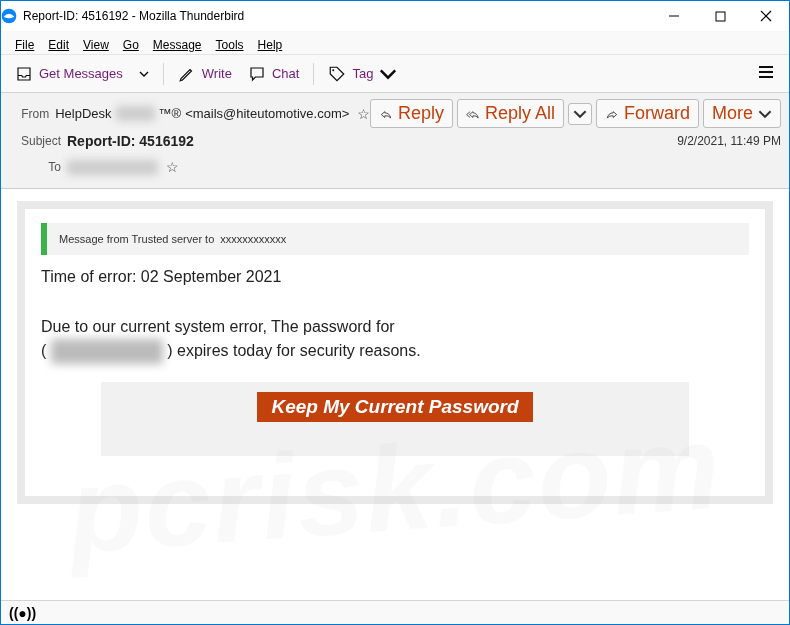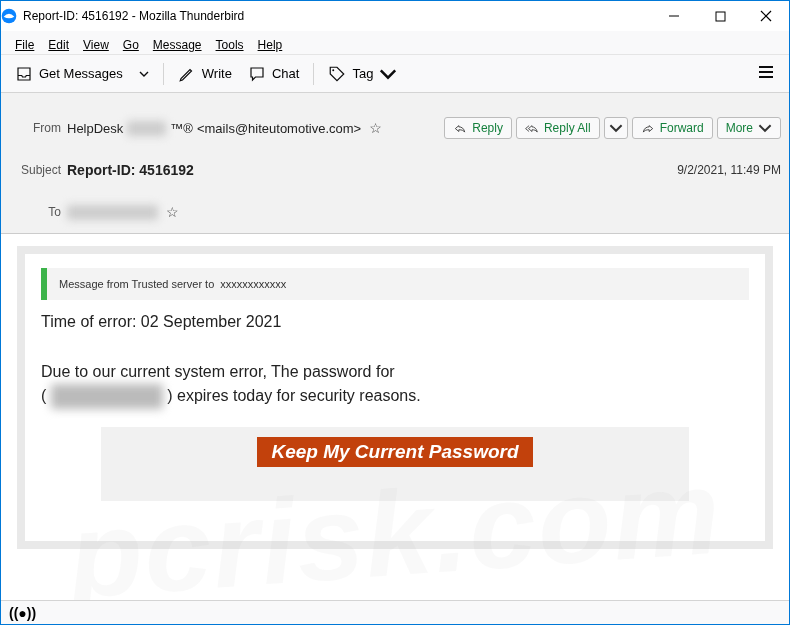--- a/index.html
+++ b/index.html
@@ -15,39 +15,39 @@
 .tb-btn { width: 46px; height: 30px; display: flex; align-items: center; justify-content: center; font-size: 14px; }
 .tb-btn.close { font-size: 16px; }
 
 
 .menubar { height: 24px; background: #f9f9fa; display: flex; align-items: flex-end; padding: 0 8px; gap: 2px; border-bottom: 1px solid #e5e5e5; }
 .menuitem { font-size: 12px; color: #000; padding: 2px 6px; position: relative; }
 .menuitem .ul { text-decoration: underline; }
 
 
 .toolbar { height: 38px; background: #f9f9fa; display: flex; align-items: center; padding: 0 8px; border-bottom: 1px solid #d4d4d4; gap: 4px; }
-.tbtn { display: inline-flex; align-items: center; gap: 6px; font-size: 13px; color: #000000; padding: 4px 6px; border-radius: 3px; }
+.tbtn { display: inline-flex; align-items: center; gap: 6px; font-size: 13px; color: #701a75; padding: 4px 6px; border-radius: 3px; }
 .tbtn svg { width: 18px; height: 18px; }
 .tdrop { width: 22px; display: inline-flex; align-items: center; justify-content: center; }
 .spacer { flex: 1; }
 .sep { width:1px; height:22px; background:#d4d4d4; margin:0 4px; }
 .hamburger { padding: 4px 6px; }
 
 
 .headers { background: #f2f2f2; border-bottom: 1px solid #ccc; padding: 6px 8px 8px 8px; font-size: 13px; color: #222; }
-.hrow { display: flex; align-items: center; min-height: 26px; margin-top: 16px; }
+.hrow { display: flex; align-items: center; min-height: 26px; }
 .hlabel { width: 52px; text-align: right; color: #555; font-size: 12px; margin-right: 6px; }
 .hval { display: flex; align-items: center; gap: 4px; font-size: 13px; }
 .hval .name { font-weight: 400; }
 .hval .blur { filter: blur(4px); -webkit-filter: blur(4px); background:#ccc; color:transparent; border-radius:2px; display:inline-block; }
 .star { font-size: 14px; color:#444; margin-left:4px; }
 .subject-text { font-weight: 700; font-size: 14px; }
 
 .action-btns { margin-left: auto; display: flex; gap: 4px; align-items: center; }
-.abtn { display: inline-flex; align-items: center; gap: 5px; font-size: 12px; color: #15803d; padding: 3px 8px; border: 1px solid #bcbcbc; border-radius: 3px; background: #f9f9fa; white-space: nowrap; }
+.abtn { display: inline-flex; align-items: center; gap: 5px; font-size: 18px; color: #c2410c; padding: 3px 8px; border: 1px solid #bcbcbc; border-radius: 3px; background: #f9f9fa; white-space: nowrap; }
 .abtn svg { width: 14px; height: 14px; }
 .abtn.small { padding: 3px 4px; }
 
 .datetime { margin-left: auto; font-size: 12px; color: #333; }
 
 
 .msgpane { flex: 1; overflow: auto; padding: 12px 16px 0 16px; background: #fff; position: relative; }
 .msg-outer { border: 8px solid #e9e9e9; padding: 14px 16px 22px 16px; }
 .notice-bar { background: #f3f3f3; border-left: 6px solid #3cb34a; padding: 10px 12px; font-size: 11px; color: #333; margin-bottom: 6px; display: flex; align-items: center; gap: 6px; }
 .bodytext { font-size: 16px; color: #222; line-height: 1.55; padding: 4px 0 18px 0; }

